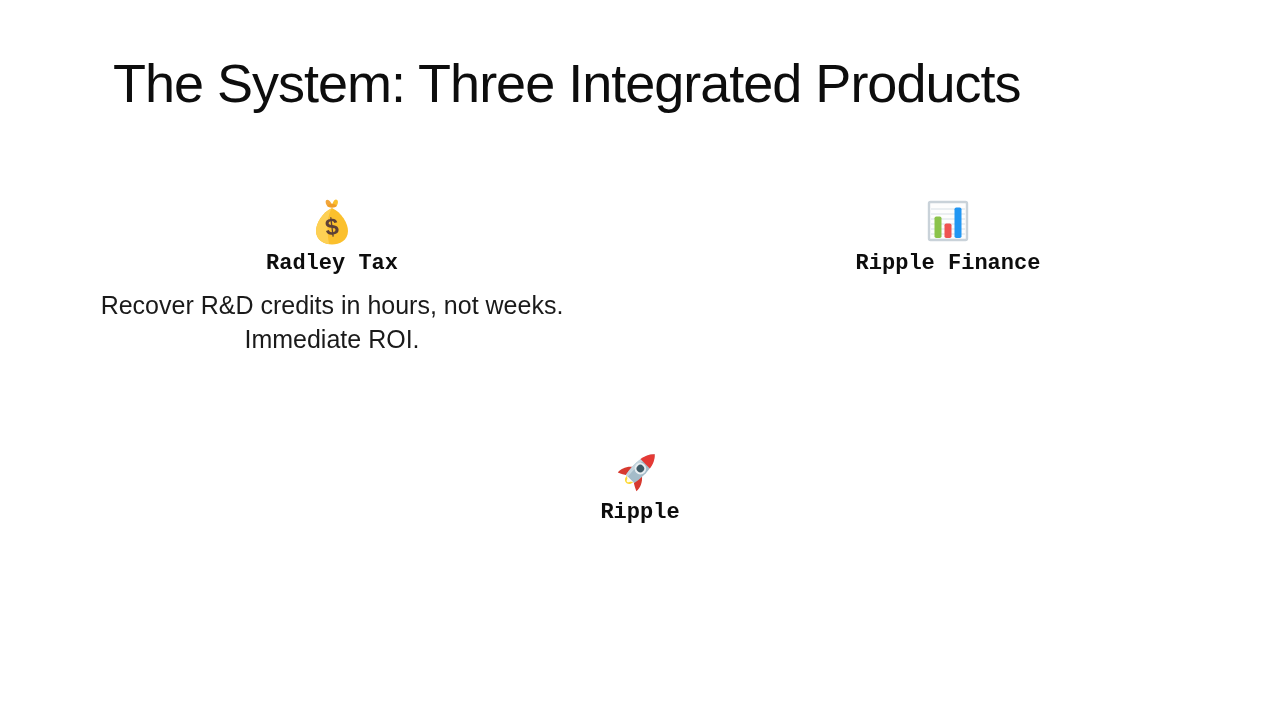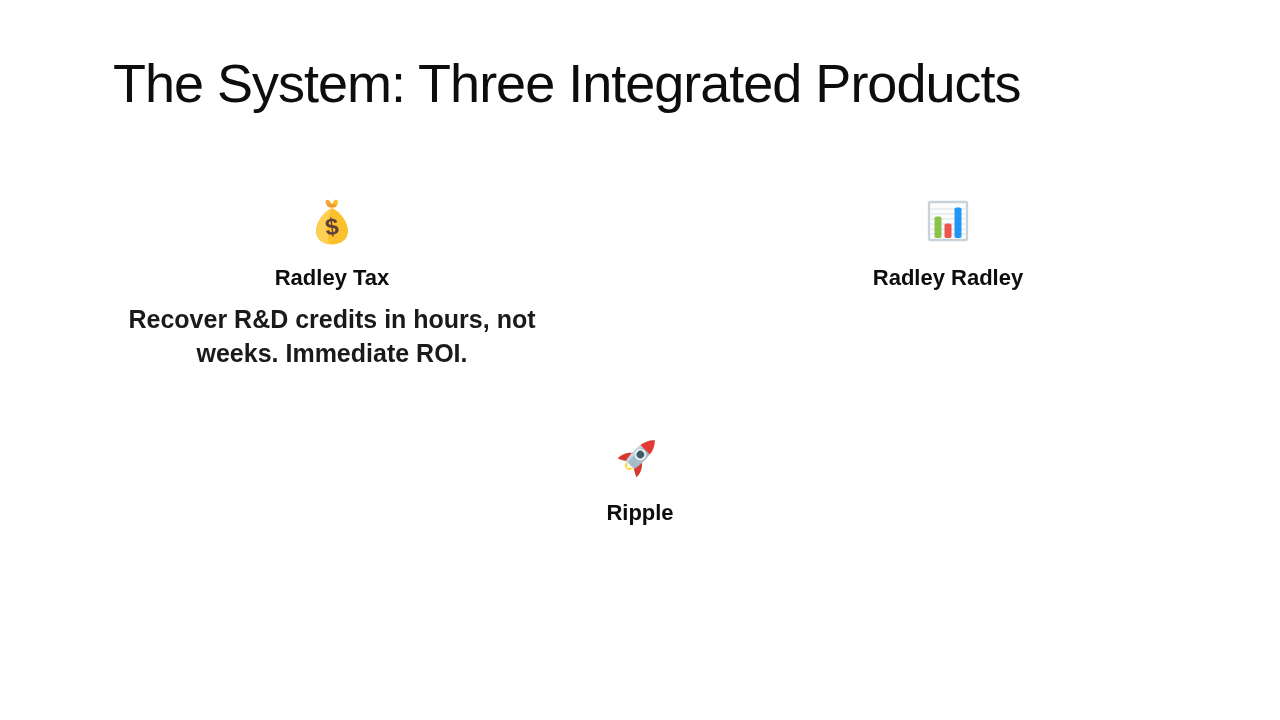--- a/index.html
+++ b/index.html
@@ -28,49 +28,50 @@
   }
   .cards-row {
     position: absolute;
     left: 0;
     width: 1280px;
     display: flex;
     justify-content: center;
     gap: 96px;
   }
   .cards-row.row-1 { top: 196px; }
-  .cards-row.row-2 { top: 431px; align-items: center; }
+  .cards-row.row-2 { top: 445px; align-items: center; }
   .product-card {
     width: 520px;
     display: flex;
     flex-direction: column;
     align-items: center;
     text-align: center;
   }
   .card-icon {
     width: 52px;
     height: 50px;
     display: flex;
     align-items: center;
     justify-content: center;
   }
   .card-icon svg { display: block; }
   .card-name {
-    margin-top: 18px;
+    margin-top: 4px;
     font-size: 22px;
     line-height: 28px;
     font-weight: 700;
     color: #0d0d0d;
+    font-family: Liberation Mono, monospace;
   }
   .card-desc {
     margin-top: 10px;
     max-width: 472px;
     font-size: 25px;
     line-height: 34px;
-    font-weight: 700;
+    font-weight: 400;
     color: #1a1a1a;
   }
 </style>
 </head>
 <body>
 
 <div class="slide">
 
   <h1 class="slide-title">The System: Three Integrated Products</h1>
 
@@ -101,21 +102,21 @@
             <line x1="6" y1="21" x2="40" y2="21"></line>
             <line x1="6" y1="26" x2="40" y2="26"></line>
             <line x1="6" y1="31" x2="40" y2="31"></line>
             <line x1="6" y1="36" x2="40" y2="36"></line>
           </g>
           <rect x="9.5" y="18.5" width="7" height="21.5" rx="1.8" fill="#8bc34a"></rect>
           <rect x="19.5" y="25.5" width="7" height="14.5" rx="1.8" fill="#ef5350"></rect>
           <rect x="29.5" y="9.5" width="7" height="30.5" rx="1.8" fill="#2196f3"></rect>
         </svg>
       </div>
-      <div class="card-name">Radley Radley</div>
+      <div class="card-name">Ripple Finance</div>
     </div>
 
   </div>
 
   <div class="cards-row row-2">
 
     <div class="product-card">
       <div class="card-icon">
         <svg width="52" height="50" viewBox="0 0 48 48" xmlns="http://www.w3.org/2000/svg">
           <g transform="translate(24 23) rotate(45)">

